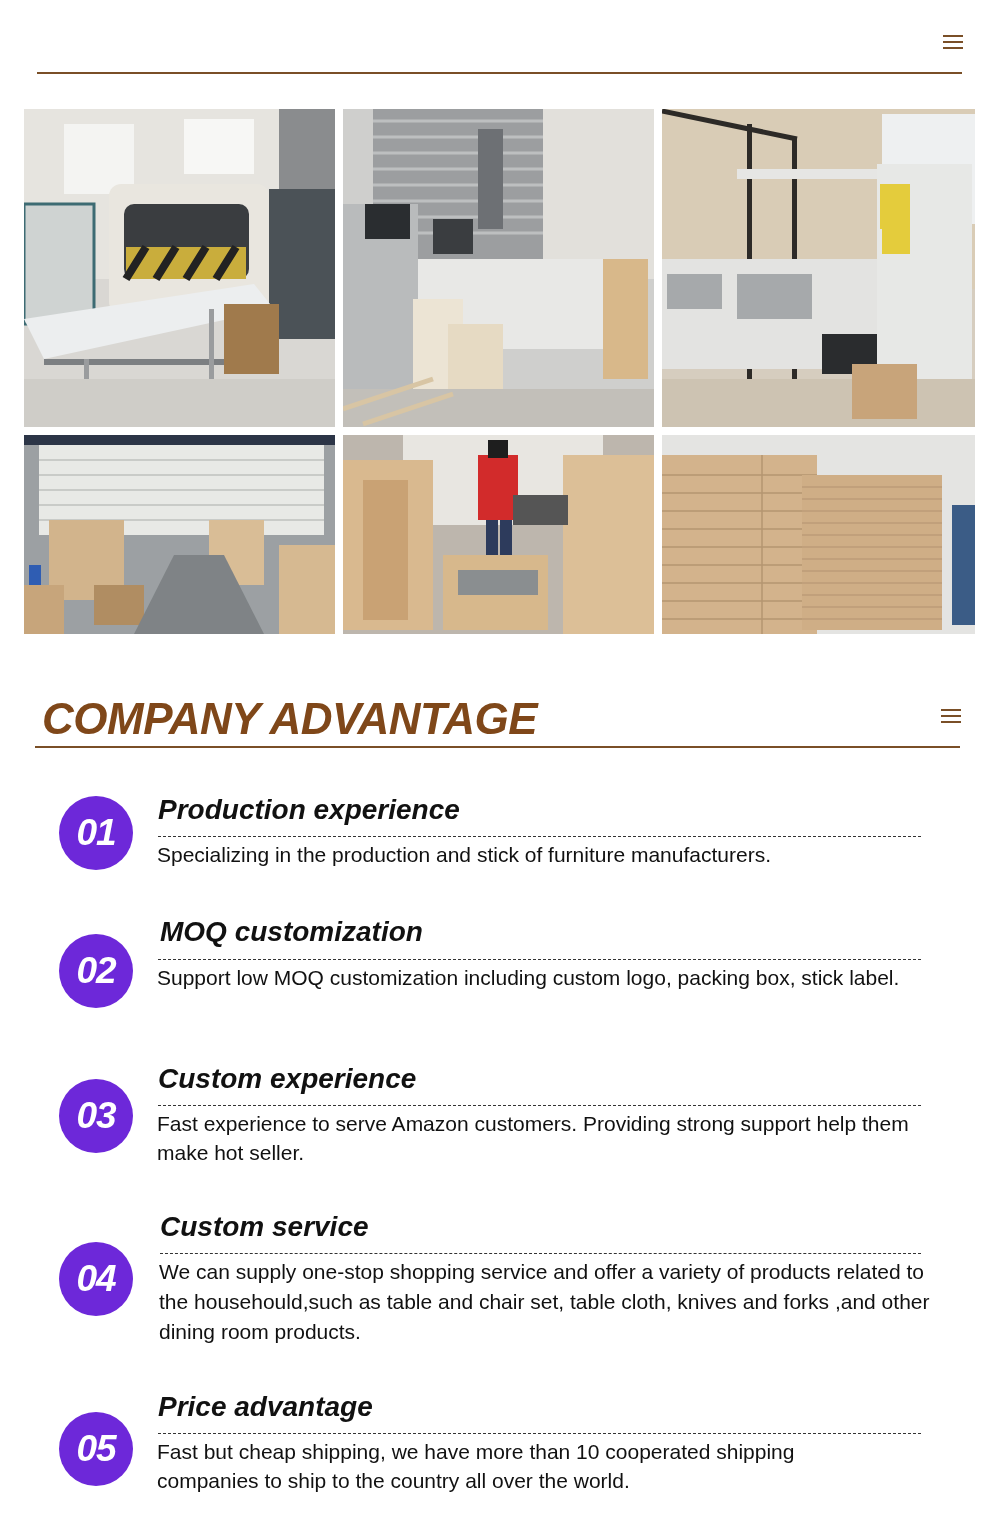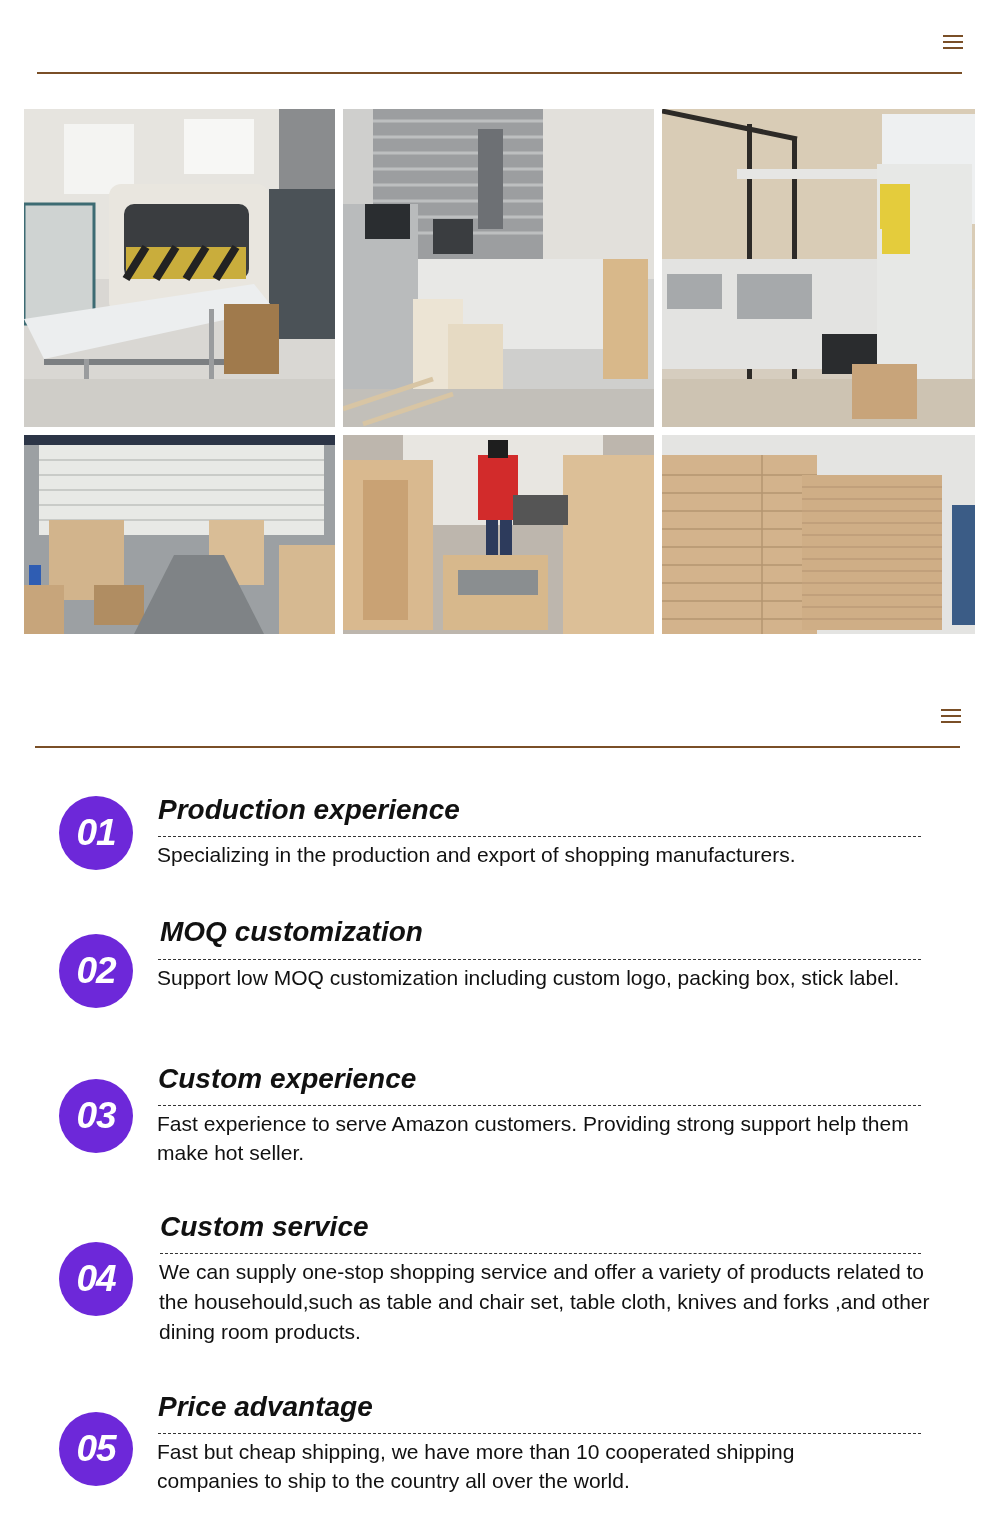--- a/index.html
+++ b/index.html
@@ -216,33 +216,34 @@
         <line x1="140" y1="136" x2="280" y2="136"></line>
       <line x1="140" y1="148" x2="280" y2="148"></line>
         <line x1="140" y1="160" x2="280" y2="160"></line>
       <line x1="140" y1="172" x2="280" y2="172"></line>
         <line x1="140" y1="184" x2="280" y2="184"></line>
     </g>
   </svg>
 </div>
 
 <div class="section-header" style="top:690px; height:70px;">
+  <div class="section-title" style="left:42px; top:7px;">COMPANY ADVANTAGE</div>
   <div class="menu-icon" style="left:941px; top:19px;">
     <span style="top:0"></span>
       <span style="top:6px"></span>
       <span style="top:12px"></span>
   </div>
   <div class="section-rule" style="left:35px; top:56px; width:925px;"></div>
 </div>
 
 <div class="adv-item" style="top:0;">
   <div class="adv-circle" style="left:59px; top:796px;">01</div>
   <div class="adv-title" style="left:158px; top:796px;">Production experience</div>
   <div class="adv-dash" style="left:158px; top:836px; width:763px;"></div>
-  <div class="adv-desc" style="left:157px; top:840px; width:770px;">Specializing in the production and export of shopping manufacturers.</div>
+  <div class="adv-desc" style="left:157px; top:840px; width:770px;">Specializing in the production and stick of furniture manufacturers.</div>
 </div>
 
 <div class="adv-item" style="top:0;">
   <div class="adv-circle" style="left:59px; top:934px;">02</div>
   <div class="adv-title" style="left:160px; top:918px;">MOQ customization</div>
   <div class="adv-dash" style="left:158px; top:959px; width:763px;"></div>
   <div class="adv-desc" style="left:157px; top:963px; width:745px;">Support low MOQ customization including custom logo, packing box, stick label.</div>
 </div>
 
 <div class="adv-item" style="top:0;">

